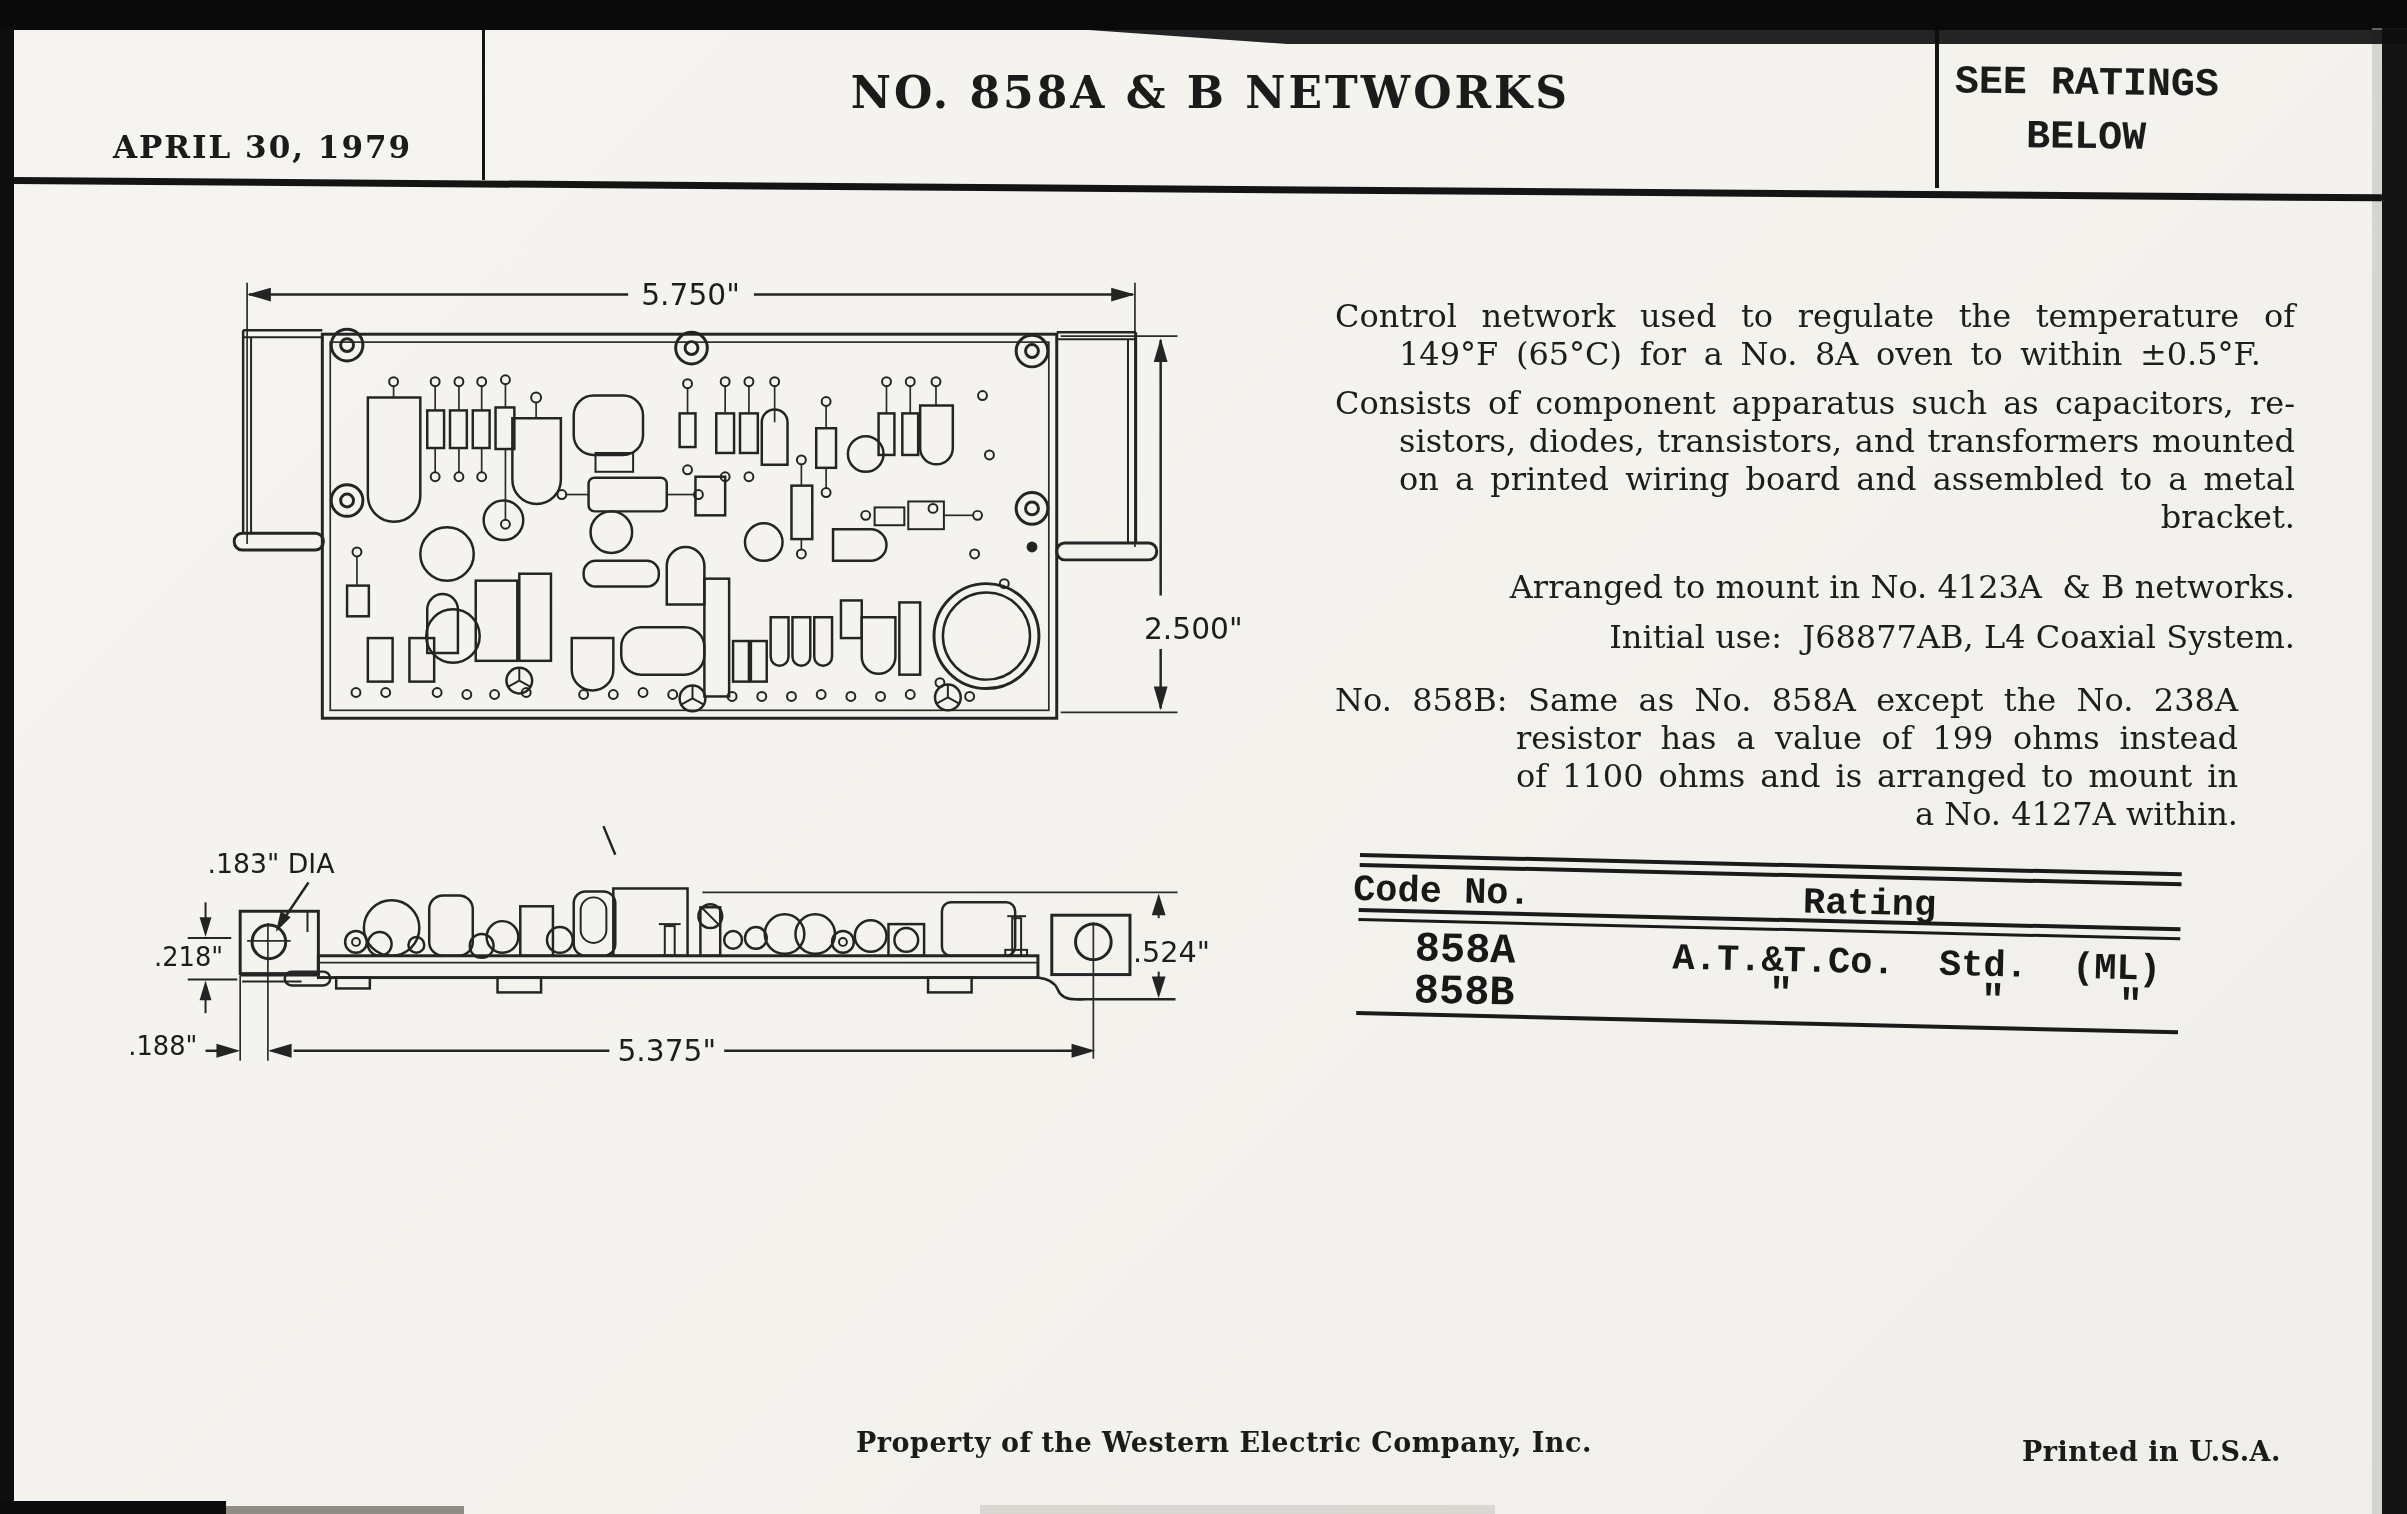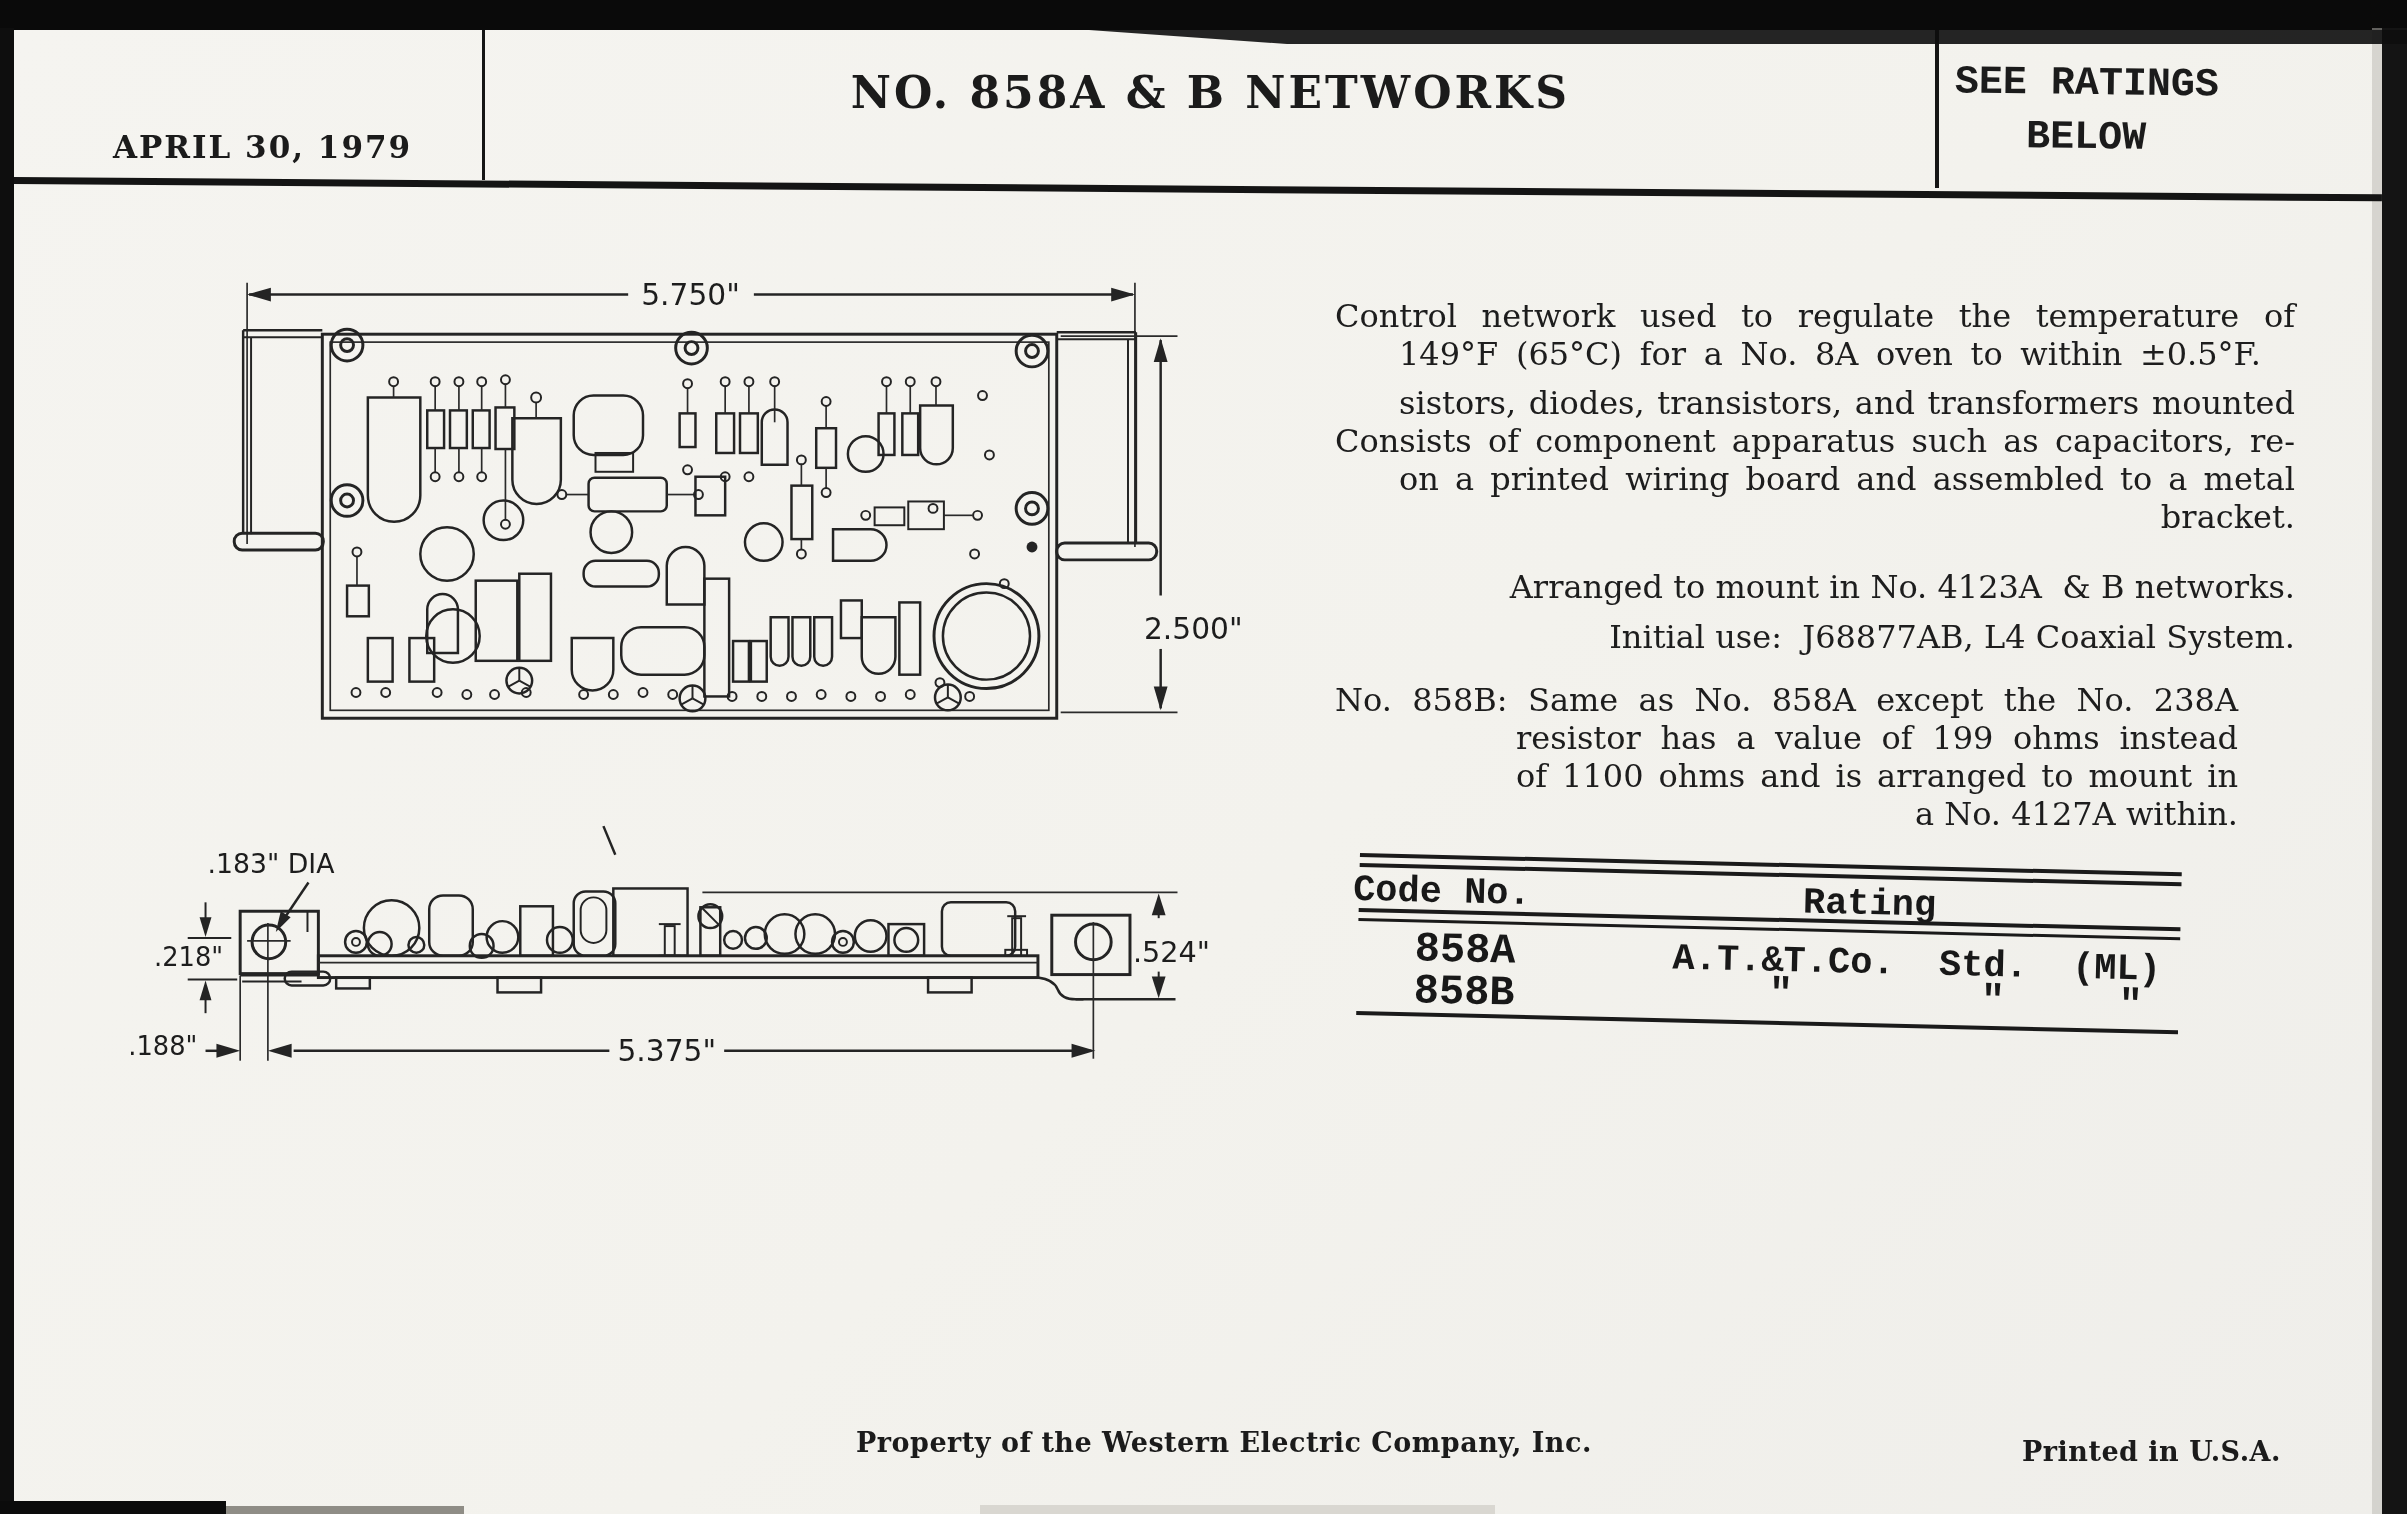--- a/index.html
+++ b/index.html
@@ -376,22 +376,22 @@
       </g>
     </g>
   </svg>
 
   <div class="desc">
     <div class="para p1">
       <div class="jline">Control network used to regulate the temperature of</div>
       <div class="jline ind65 pr34">149°F (65°C) for a No. 8A oven to within ±0.5°F.</div>
     </div>
     <div class="para p2">
+      <div class="jline">Consists of component apparatus such as capacitors, re-</div>
       <div class="jline ind65">sistors, diodes, transistors, and transformers mounted</div>
-      <div class="jline">Consists of component apparatus such as capacitors, re-</div>
       <div class="jline ind65">on a printed wiring board and assembled to a metal</div>
       <div class="lline ind65">bracket.</div>
     </div>
     <div class="para p3">
       <div class="lline">Arranged to mount in No. 4123A  &amp; B networks.</div>
     </div>
     <div class="para p4">
       <div class="lline">Initial use:  J68877AB, L4 Coaxial System.</div>
     </div>
     <div class="para p5">

